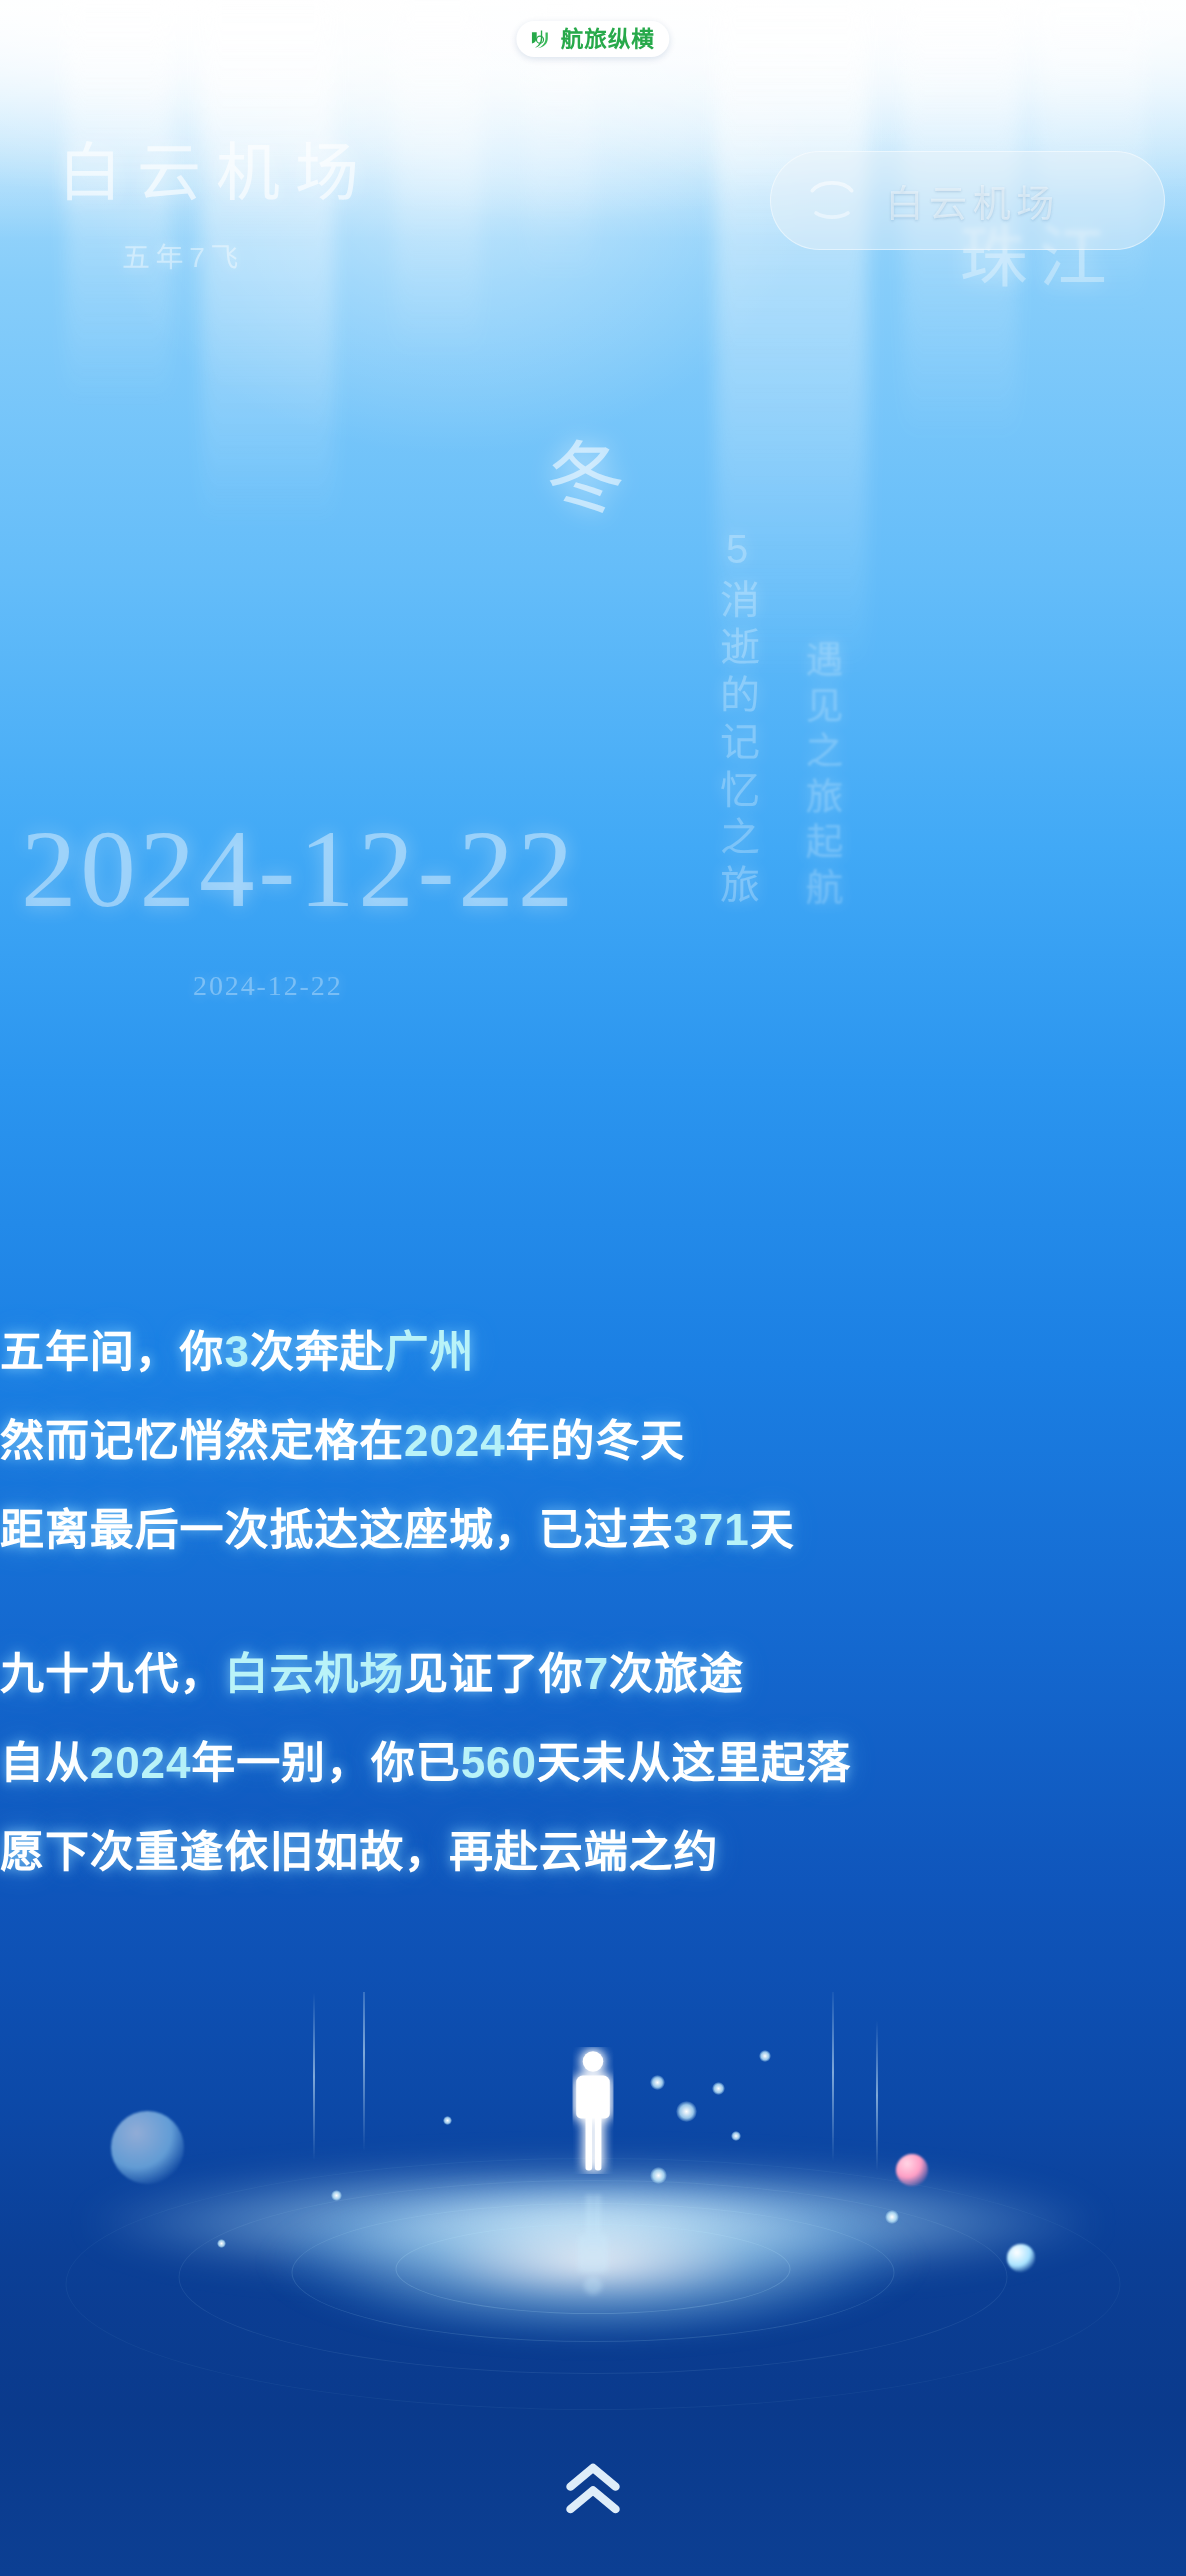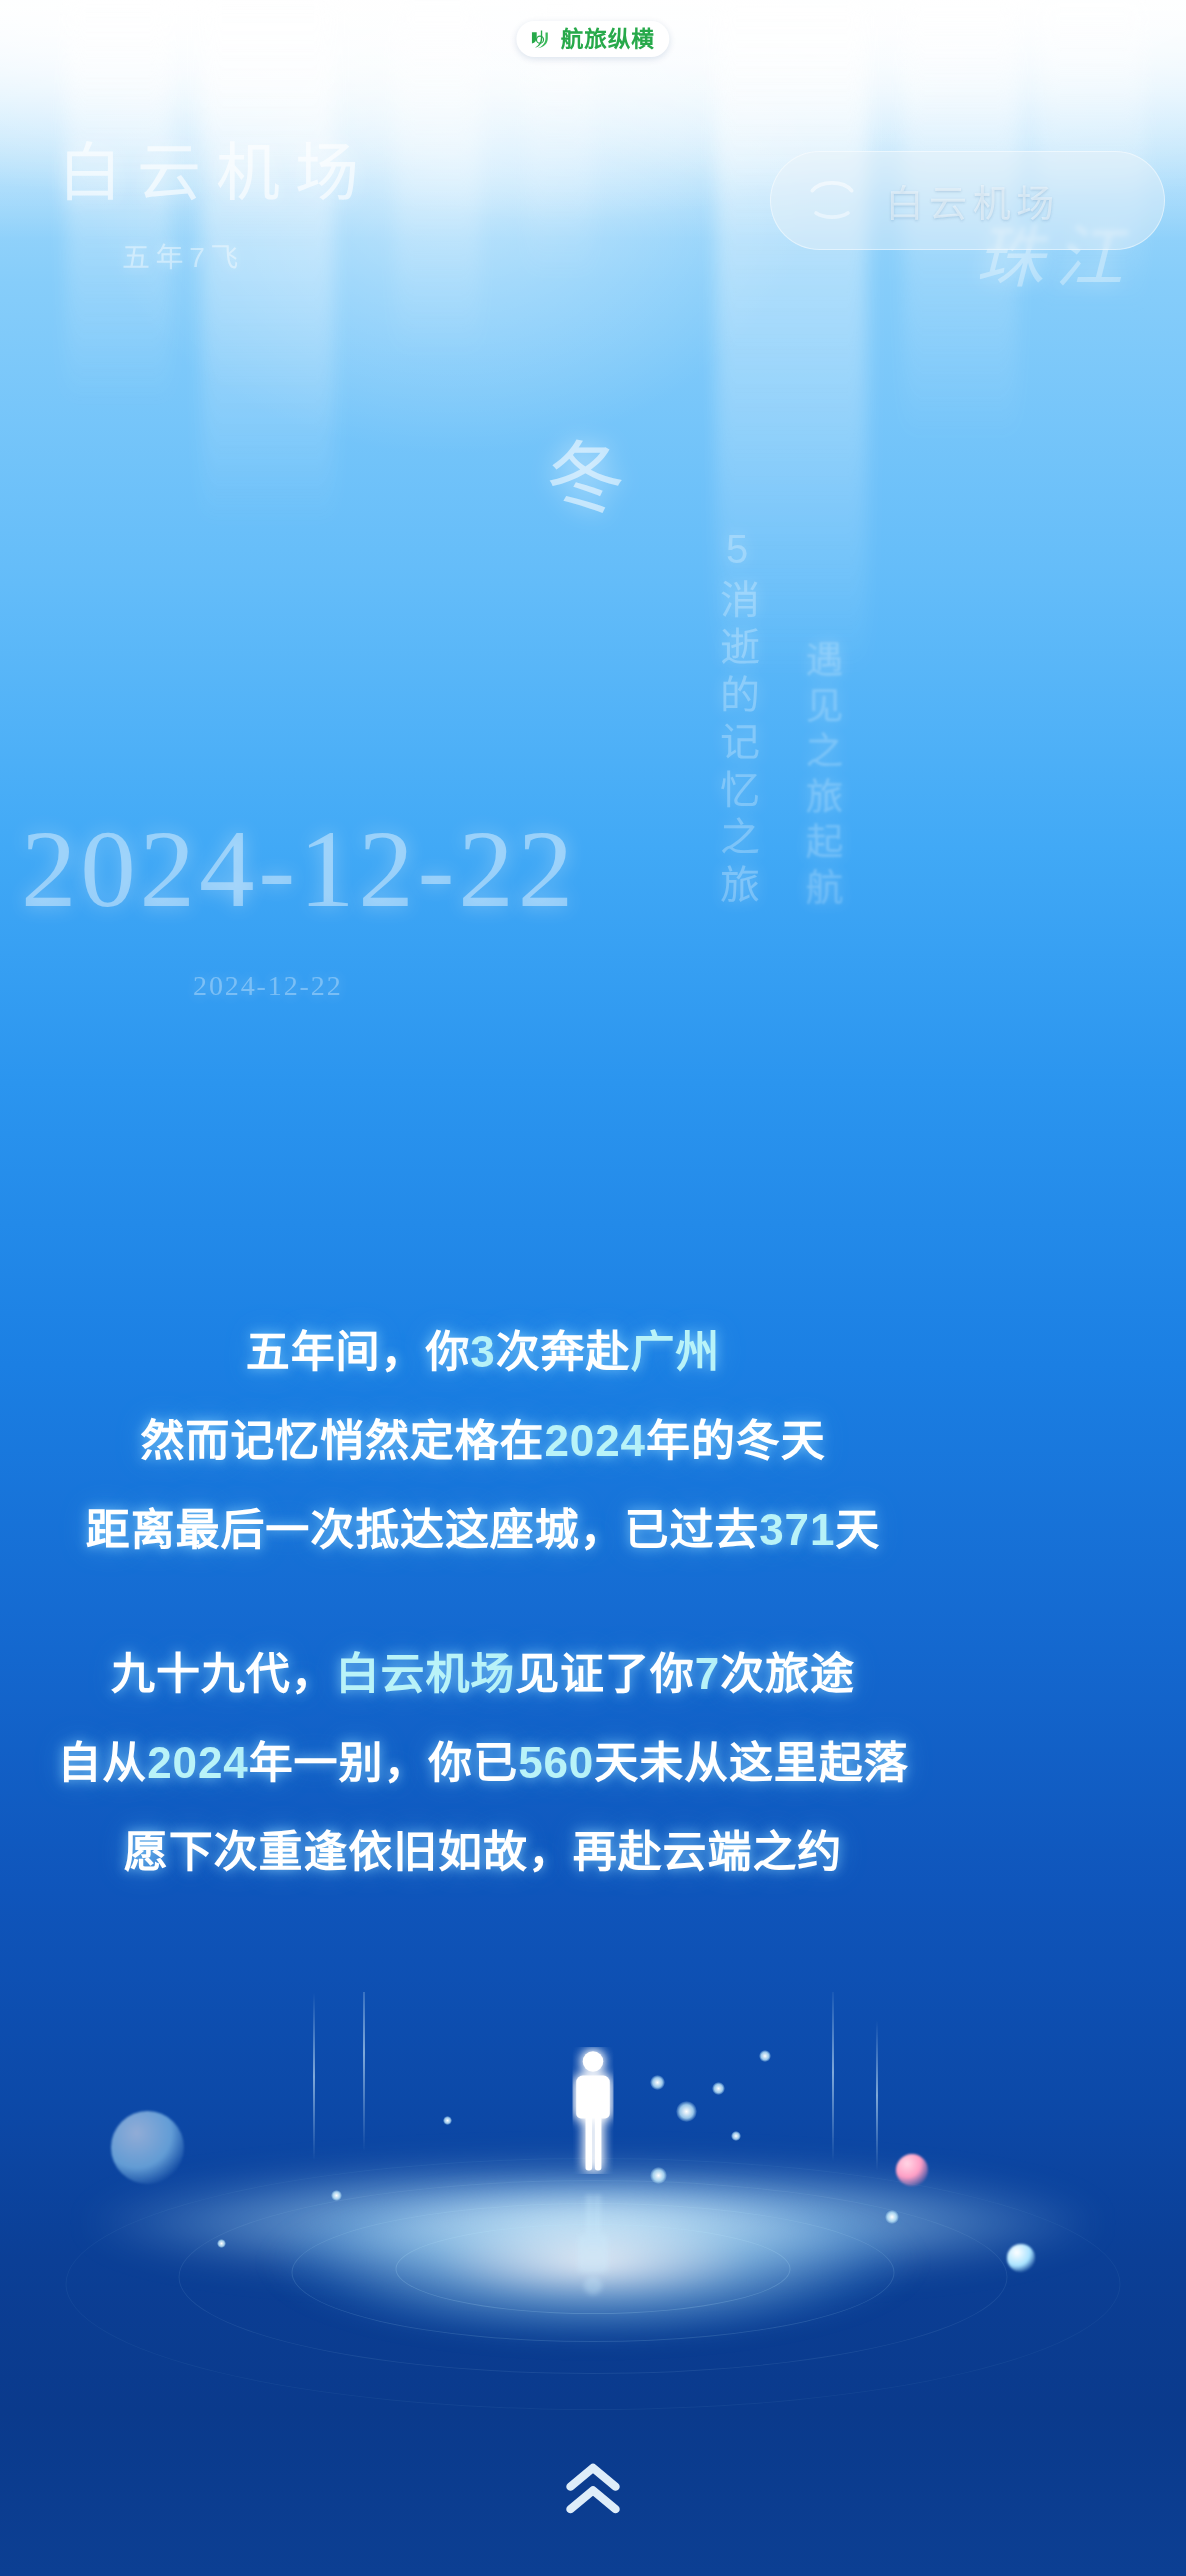--- a/index.html
+++ b/index.html
@@ -102,26 +102,25 @@
   .ghostSub{
     position:absolute; left:122px; top:235px;
     font-size:28px; letter-spacing:5.6px;
     color:rgba(255,255,255,.42);
     text-shadow:0 0 13px rgba(255,255,255,.4);
     white-space:nowrap;
   }
 
   
   .ghostRiver{
-    position:absolute; right:52px; top:202px;
+    position:absolute; right:68px; top:202px;
     font-size:68px; letter-spacing:11.3px;
     color:rgba(255,255,255,.33);
     text-shadow:0 0 22.6px rgba(255,255,255,.45);
     white-space:nowrap;
-    font-style:italic;
   }
 
   
   .ghostSeason{
     position:absolute; left:546px; top:414px;
     font-size:79px; font-weight:300;
     color:rgba(255,255,255,.55);
     text-shadow:0 0 24.5px rgba(255,255,255,.6);
   }
 
@@ -169,21 +168,21 @@
     color:#ffffff;
     text-shadow:0 0 17px rgba(190,235,255,.95),
                 0 0 38px rgba(130,210,255,.75),
                 0 0 75px rgba(90,190,255,.5);
     z-index:20;
   }
 
   
   .copy{
     position:absolute; left:0; top:1307px; width:966px;
-    text-align:center; z-index:20;
+    text-align:left; z-index:20;
   }
   .copyLine{
     font-size:44px; font-weight:700; line-height:89px;
     color:#ffffff; letter-spacing:0.9px;
     text-shadow:0 0 11.3px rgba(150,220,255,.75),
                 0 0 28px rgba(100,190,255,.45);
     white-space:nowrap;
   }
   .copyGap{ height:55px; }
   .hl{ color:#b9f3f8; }

